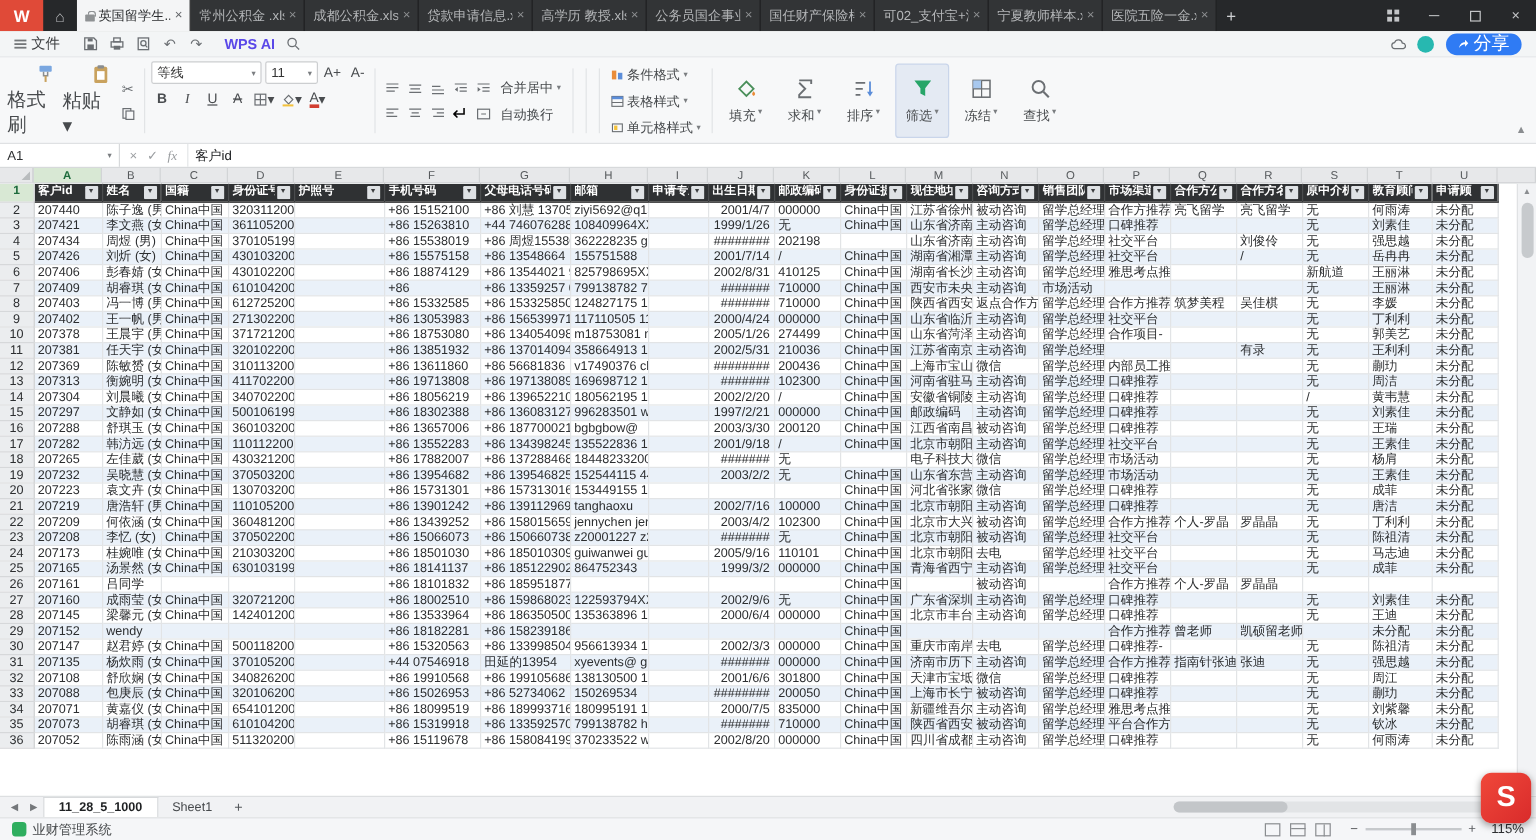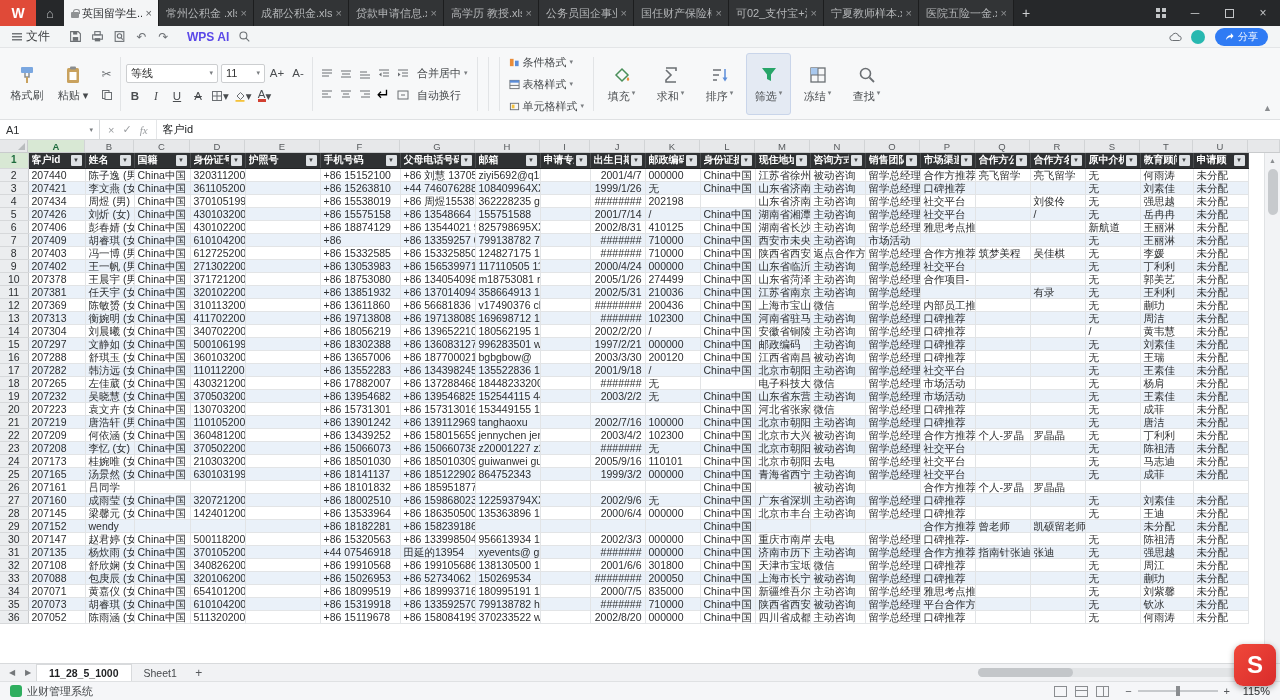--- a/index.html
+++ b/index.html
@@ -36,31 +36,31 @@
   .file-btn .bars{display:inline-block;width:10px;height:8px;background:linear-gradient(#74777a,#74777a) 0 0/10px 1.5px no-repeat,linear-gradient(#74777a,#74777a) 0 3px/10px 1.5px no-repeat,linear-gradient(#74777a,#74777a) 0 6px/10px 1.5px no-repeat;}
   .quick-icons{display:flex;align-items:center;gap:7px;padding:0 8px;color:#6b6f73;}
   .qi{width:15px;height:15px;display:flex;align-items:center;justify-content:center;font-size:12px;color:#6b6f73;}
   .menu-list{display:flex;align-items:center;height:100%;}
   .menu-item{padding:0 9px;height:100%;display:flex;align-items:center;white-space:nowrap;}
   .menu-item.active{color:#141618;font-weight:bold;}
   .menu-item.context{background:#d9e7fb;color:#2e66c8;border-radius:2px;height:18px;margin:0 2px;}
   .wps-ai{font-weight:bold;color:#5a48e8;padding:0 8px;white-space:nowrap;}
   .mb-spacer{flex:1;}
   .avatar-dot{width:14px;height:14px;border-radius:50%;background:#27b8b0;margin-right:10px;}
-  .share-btn{display:flex;align-items:center;gap:4px;background:#2f7bf4;color:#fff;border-radius:10px;height:18px;padding:0 10px;font-size:10px;margin-right:4px;}
+  .share-btn{display:flex;align-items:center;gap:4px;background:#2f7bf4;color:#fff;border-radius:10px;height:18px;padding:0 10px;font-size:15px;margin-right:4px;}
 
   
   .ribbon{height:72px;background:#f7f8f9;border-bottom:1px solid #dfe1e3;display:flex;align-items:stretch;padding:3px 4px 2px 6px;flex-shrink:0;}
   .rdiv{width:1px;background:#e2e4e6;margin:6px 5px;}
   .rgroup{display:flex;align-items:center;gap:4px;}
-  .bigbtn{width:42px;height:62px;display:flex;flex-direction:column;align-items:center;justify-content:center;gap:3px;font-size:11px;color:#474a4d;border-radius:2px;}
+  .bigbtn{width:42px;height:62px;display:flex;flex-direction:column;align-items:flex-end;justify-content:center;gap:3px;font-size:16px;color:#474a4d;border-radius:2px;}
   .bigbtn svg{width:20px;height:20px;}
   .stack2{display:flex;flex-direction:column;justify-content:center;gap:4px;}
   .smallic{width:17px;height:17px;display:flex;align-items:center;justify-content:center;color:#6b6f73;font-size:12px;border-radius:2px;}
-  .fontgrp{display:flex;flex-direction:column;justify-content:center;gap:4px;}
+  .fontgrp{display:flex;flex-direction:column;gap:4px;}
   .frow{display:flex;align-items:center;gap:3px;}
   .sel{height:19px;border:1px solid #ccced0;background:#fff;border-radius:2px;font-size:11px;color:#333;display:flex;align-items:center;justify-content:space-between;padding:0 4px;}
   .sel .car{font-size:7px;color:#7a7d80;margin-left:4px;}
   .tbtn{min-width:18px;height:18px;display:flex;align-items:center;justify-content:center;font-size:11.5px;color:#4a4d50;border-radius:2px;padding:0 1px;}
   .tbtn.b{font-weight:bold;}
   .tbtn.i{font-style:italic;font-family:"Liberation Serif",serif;}
   .tbtn.u{text-decoration:underline;}
   .tbtn.s{text-decoration:line-through;}
   .fc{border-bottom:3px solid #d23f31;line-height:10px;}
   .algrid{display:flex;flex-direction:column;gap:4px;justify-content:center;}

